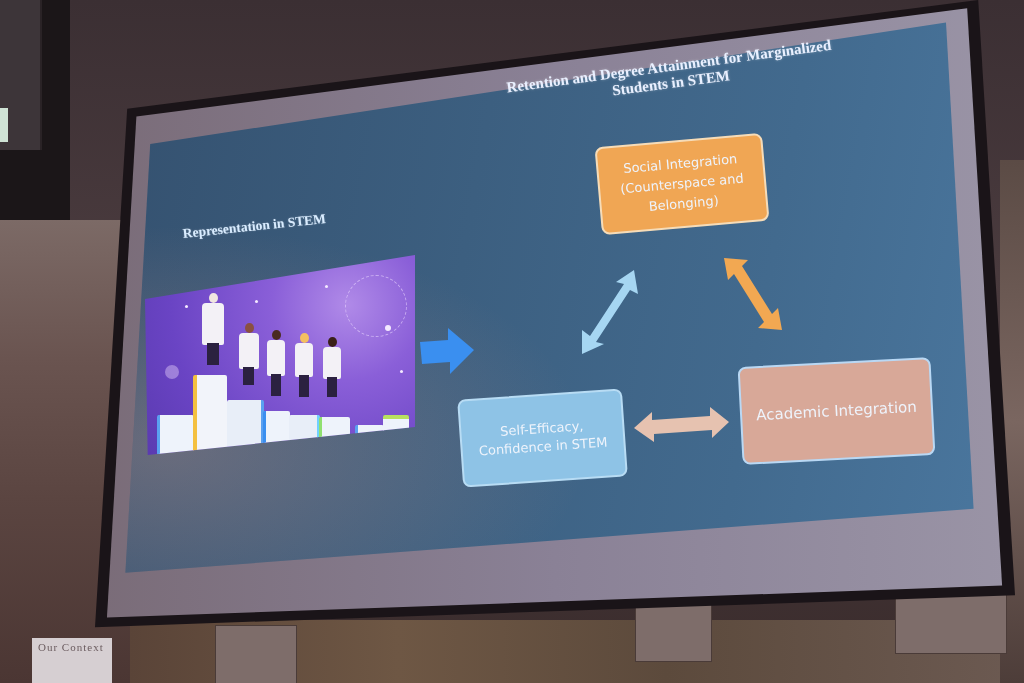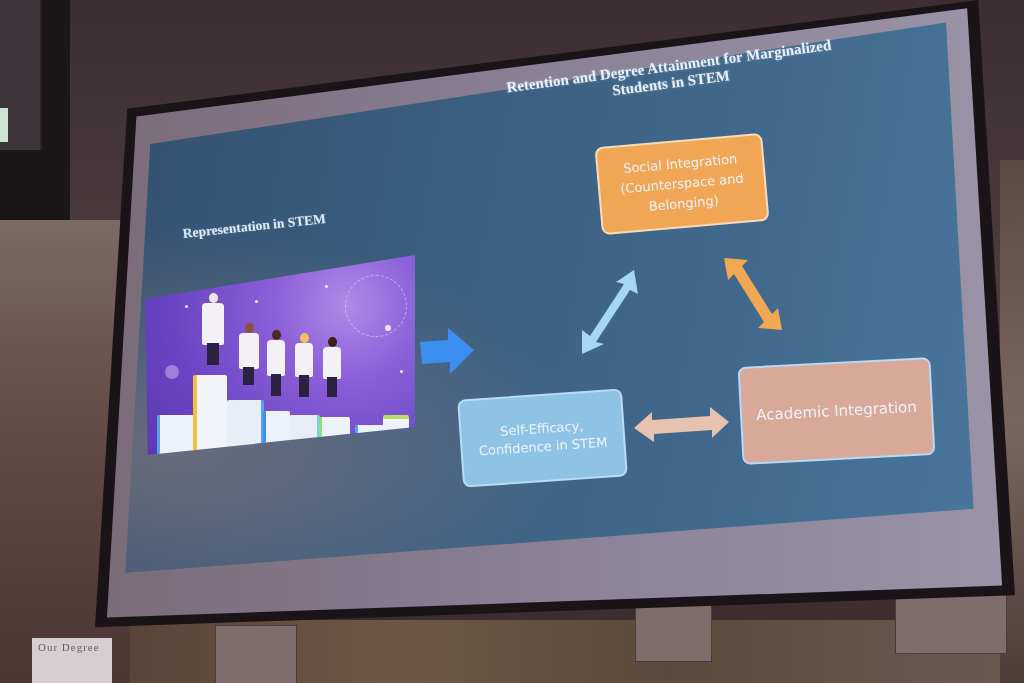--- a/index.html
+++ b/index.html
@@ -126,21 +126,21 @@
 <div class="wall"></div>
 <div class="wall-dark-left"></div>
 <div class="wall-panel-left"></div>
 <div class="exit-sign"></div>
 <div class="mural-left"></div>
 <div class="mural-bottom"></div>
 <div class="mural-right"></div>
 <div class="photo-card" style="left:635px;width:75px;"></div>
 <div class="photo-card" style="left:895px;width:110px;top:592px;"></div>
 <div class="photo-card" style="left:215px;width:80px;top:625px;"></div>
-<div class="sign-card">Our Degree</div>
+<div class="sign-card">Our Context</div>
 
 <div class="screen-frame"></div>
 <div class="screen-white"></div>
 <div class="slide"></div>
 <div class="slide-glow"></div>
 
 <div class="slide-content">
   <div class="title">Retention and Degree Attainment for Marginalized Students in STEM</div>
   <div class="rep-label">Representation in STEM</div>
 

